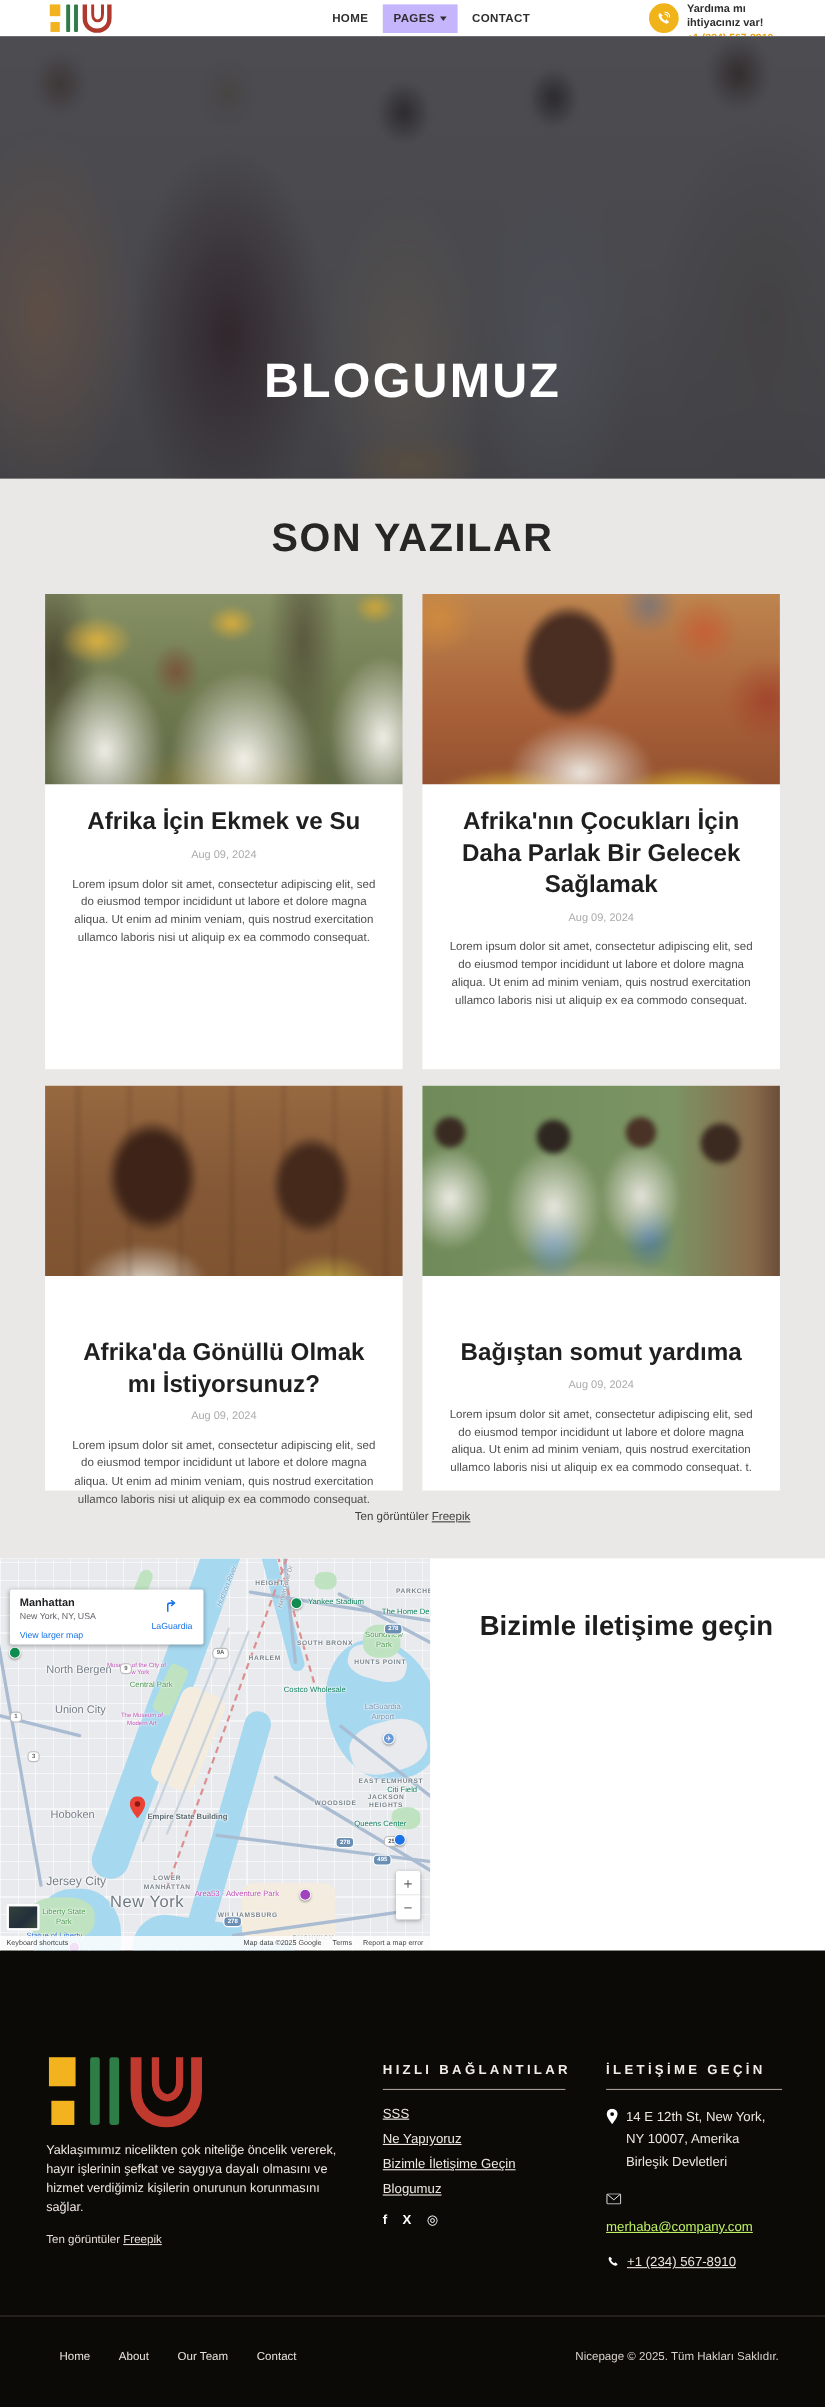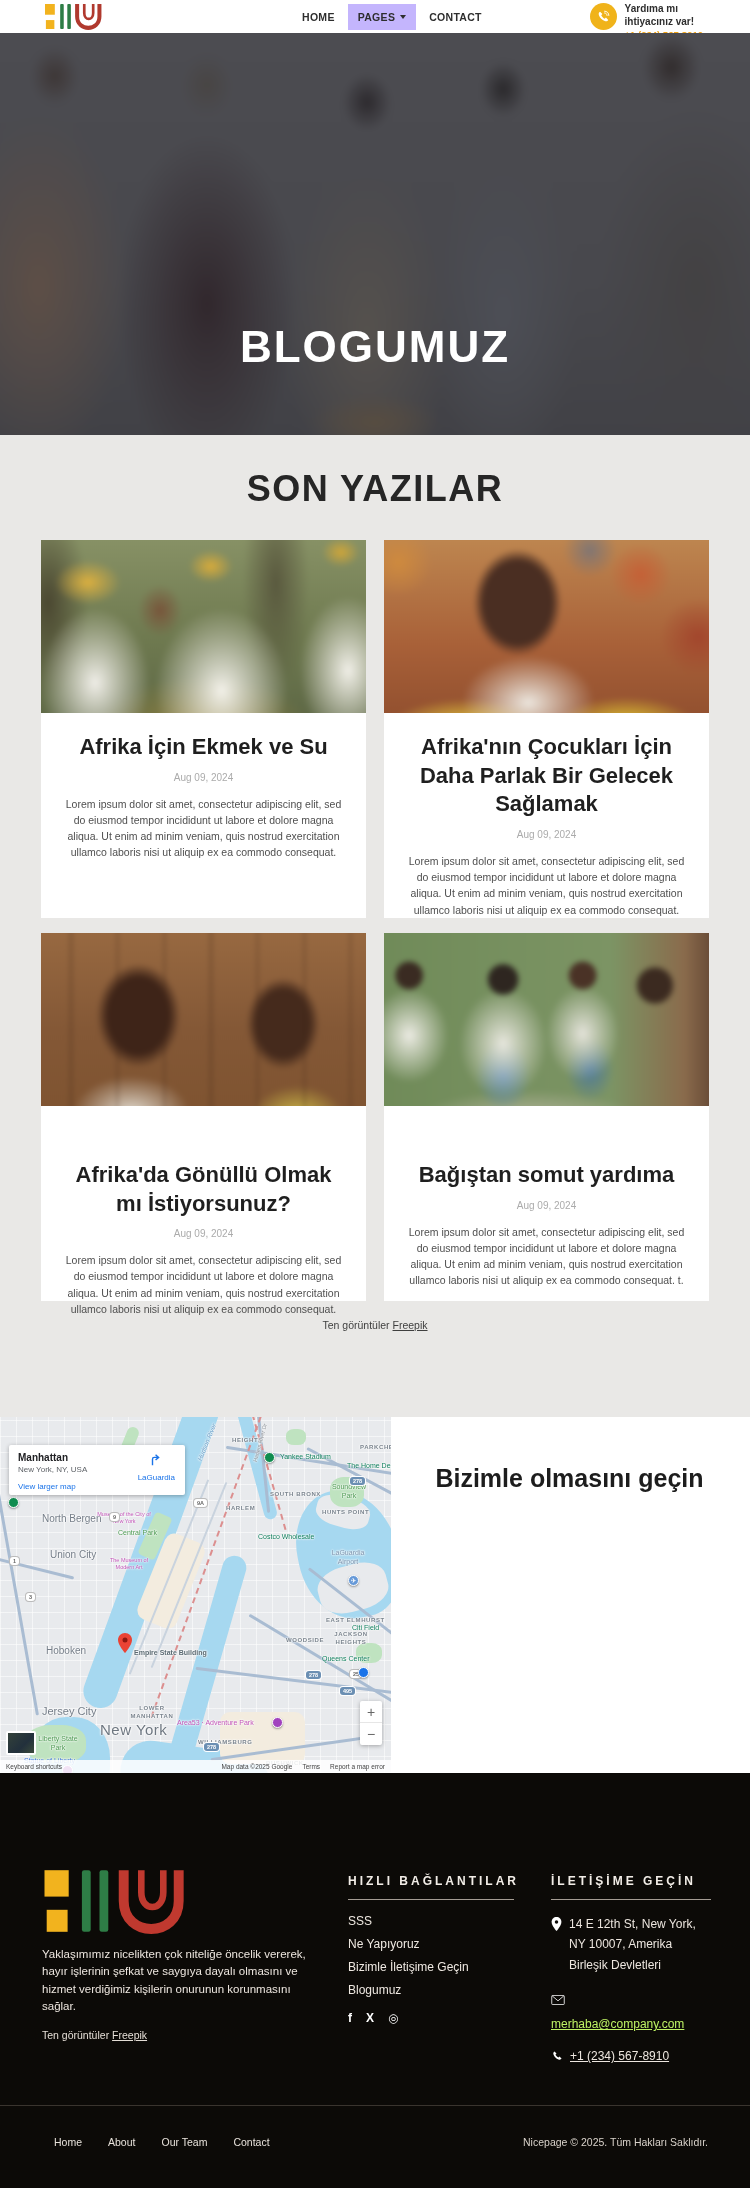--- a/index.html
+++ b/index.html
@@ -35,21 +35,21 @@
     linear-gradient(180deg,#9a9aa0 0%,#8d8d93 60%,#77777c 100%);}
   .hero-overlay{position:absolute;inset:0;background:rgba(36,37,41,.66);}
   .hero-title{position:absolute;left:0;right:0;top:289px;text-align:center;color:#fff;font-size:44px;font-weight:800;letter-spacing:2px;margin:0;}
   .hero-sub{position:absolute;left:0;right:0;top:366px;text-align:center;color:#f2f2f2;font-size:10px;margin:0;}
 
   
   .posts{height:982px;background:#E9E8E6;padding:33px 41px 0;}
   .posts h2{margin:0 0 30px;text-align:center;font-size:36px;font-weight:800;letter-spacing:1.5px;color:#262626;}
   .grid{display:grid;grid-template-columns:325px 325px;gap:15px 18px;}
   .card{background:#fff;display:flex;flex-direction:column;cursor:pointer;}
-  .card.r1{height:378px;} .card.r2{height:368px;gap:35px;}
+  .card.r1{height:432px;} .card.r2{height:368px;gap:35px;}
   .card-img{height:173px;overflow:hidden;position:relative;flex:none;}
   .card-img .ph{position:absolute;inset:-8px;filter:blur(2.5px);transform:scale(1.06);}
   .ph1{background:
     radial-gradient(45px 30px at 18% 28%, rgba(230,180,60,.9), rgba(230,180,60,0) 70%),
     radial-gradient(30px 22px at 52% 20%, rgba(225,175,55,.9), rgba(225,175,55,0) 70%),
     radial-gradient(26px 20px at 88% 13%, rgba(220,170,50,.85), rgba(220,170,50,0) 70%),
     radial-gradient(70px 95px at 20% 78%, rgba(245,243,238,.96), rgba(245,243,238,0) 74%),
     radial-gradient(85px 105px at 55% 82%, rgba(248,246,240,.96), rgba(248,246,240,0) 74%),
     radial-gradient(62px 95px at 90% 72%, rgba(246,244,238,.96), rgba(246,244,238,0) 74%),
     radial-gradient(30px 35px at 38% 42%, rgba(120,80,55,.9), rgba(120,80,55,0) 70%),
@@ -149,21 +149,21 @@
 
   
   footer{background:#0C0A07;min-height:415px;padding:95px 0 58px;color:#EDE6DF;}
   .fcols{display:flex;align-items:flex-start;}
   .fcol1{margin-left:42px;width:278px;}
   .fcol2{margin-left:28px;width:166px;padding-top:6px;}
   .fcol3{margin-left:37px;width:160px;padding-top:6px;}
   .fabout{font-size:11.5px;line-height:1.5;margin-top:8px;color:#EDE6DF;}
   .fcredit{margin-top:14px;font-size:10.5px;color:#E5DED6;}
   .fhead{font-size:12px;font-weight:bold;letter-spacing:3px;color:#F2EDE7;padding-bottom:11px;border-bottom:1px solid #A49C93;margin-bottom:14px;white-space:nowrap;}
-  .flink{display:block;font-size:12px;color:#EFE9E2;margin-bottom:9px;cursor:pointer;}
+  .flink{display:block;font-size:12px;color:#EFE9E2;text-decoration:underline;margin-bottom:9px;cursor:pointer;}
   .social{display:flex;gap:14px;margin-top:14px;align-items:center;}
   .sicon{font-size:12px;font-weight:bold;color:#fff;cursor:pointer;}
   .faddr{display:flex;gap:7px;font-size:12px;line-height:1.7;}
   .fmail{margin-top:16px;}
   .fmail a{display:block;margin-top:8px;font-size:12px;color:#bef264;}
   .fphone{margin-top:18px;display:flex;gap:7px;align-items:center;font-size:12px;}
   .fbar{border-top:1px solid #3A342E;margin-top:42px;padding:30px 42px 0;display:flex;justify-content:space-between;align-items:center;}
   .fbar-links{display:flex;gap:26px;margin-left:12px;}
   .fbar-links span{font-size:10.5px;color:#E8E2DB;cursor:pointer;}
   .fcopy{font-size:10.5px;color:#D9D2CA;}
@@ -374,21 +374,21 @@
     <div class="attrib">
       <span>Keyboard shortcuts</span>
       <span class="spacer"></span>
       <span>Map data ©2025 Google</span>
       <span>Terms</span>
       <span>Report a map error</span>
     </div>
   </div>
 
   <div class="form-panel">
-    <h2 class="form-title">Bizimle olmasını geçin</h2>
+    <h2 class="form-title">Bizimle iletişime geçin</h2>
   </div>
 </section>
 
 <footer>
   <div class="fcols">
     <div class="fcol1">
       <svg width="148" height="66" viewBox="0 0 130 60">
         <rect x="0" y="2" width="22" height="24" fill="#F2B31E"></rect>
         <rect x="2" y="38" width="19" height="20" fill="#F2B31E"></rect>
         <rect x="34" y="2" width="8" height="56" rx="2" fill="#2E7D46"></rect>

